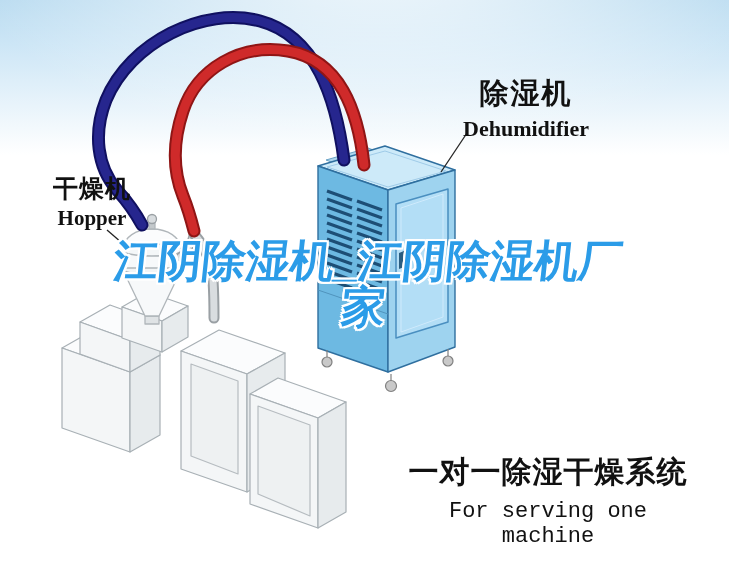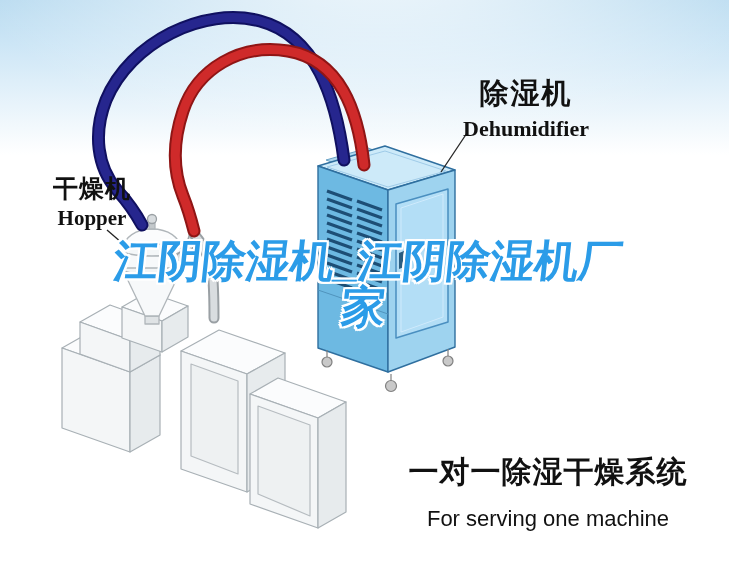--- a/index.html
+++ b/index.html
@@ -30,21 +30,21 @@
     font-weight:bold;font-size:44px;line-height:1.05;
     font-family:"Liberation Sans", sans-serif;
     color:#2b9ce8;
     transform:skewX(-6deg);
     text-shadow:
       -2px -2px 0 #fff, 2px -2px 0 #fff, -2px 2px 0 #fff, 2px 2px 0 #fff,
       -2px 0 0 #fff, 2px 0 0 #fff, 0 -2px 0 #fff, 0 2px 0 #fff;
   }
   #caption{position:absolute;z-index:3;left:402px;top:452px;width:292px;text-align:center;color:#111;}
   #caption .zh{font-weight:bold;font-size:30px;letter-spacing:1px;font-family:"Liberation Sans", sans-serif;text-align:center;}
-  #caption .en{font-family:Liberation Sans, sans-serif;font-size:22px;margin-top:13px;}
+  #caption .en{font-family:Liberation Mono, monospace;font-size:22px;margin-top:6px;}
 </style>
 </head>
 <body>
 
 <div id="root">
 
   <svg id="scene" width="729" height="561" viewBox="0 0 729 561" xmlns="http://www.w3.org/2000/svg">
 
     <g stroke="#a8b0b5" stroke-width="1.2" stroke-linejoin="round">
 

